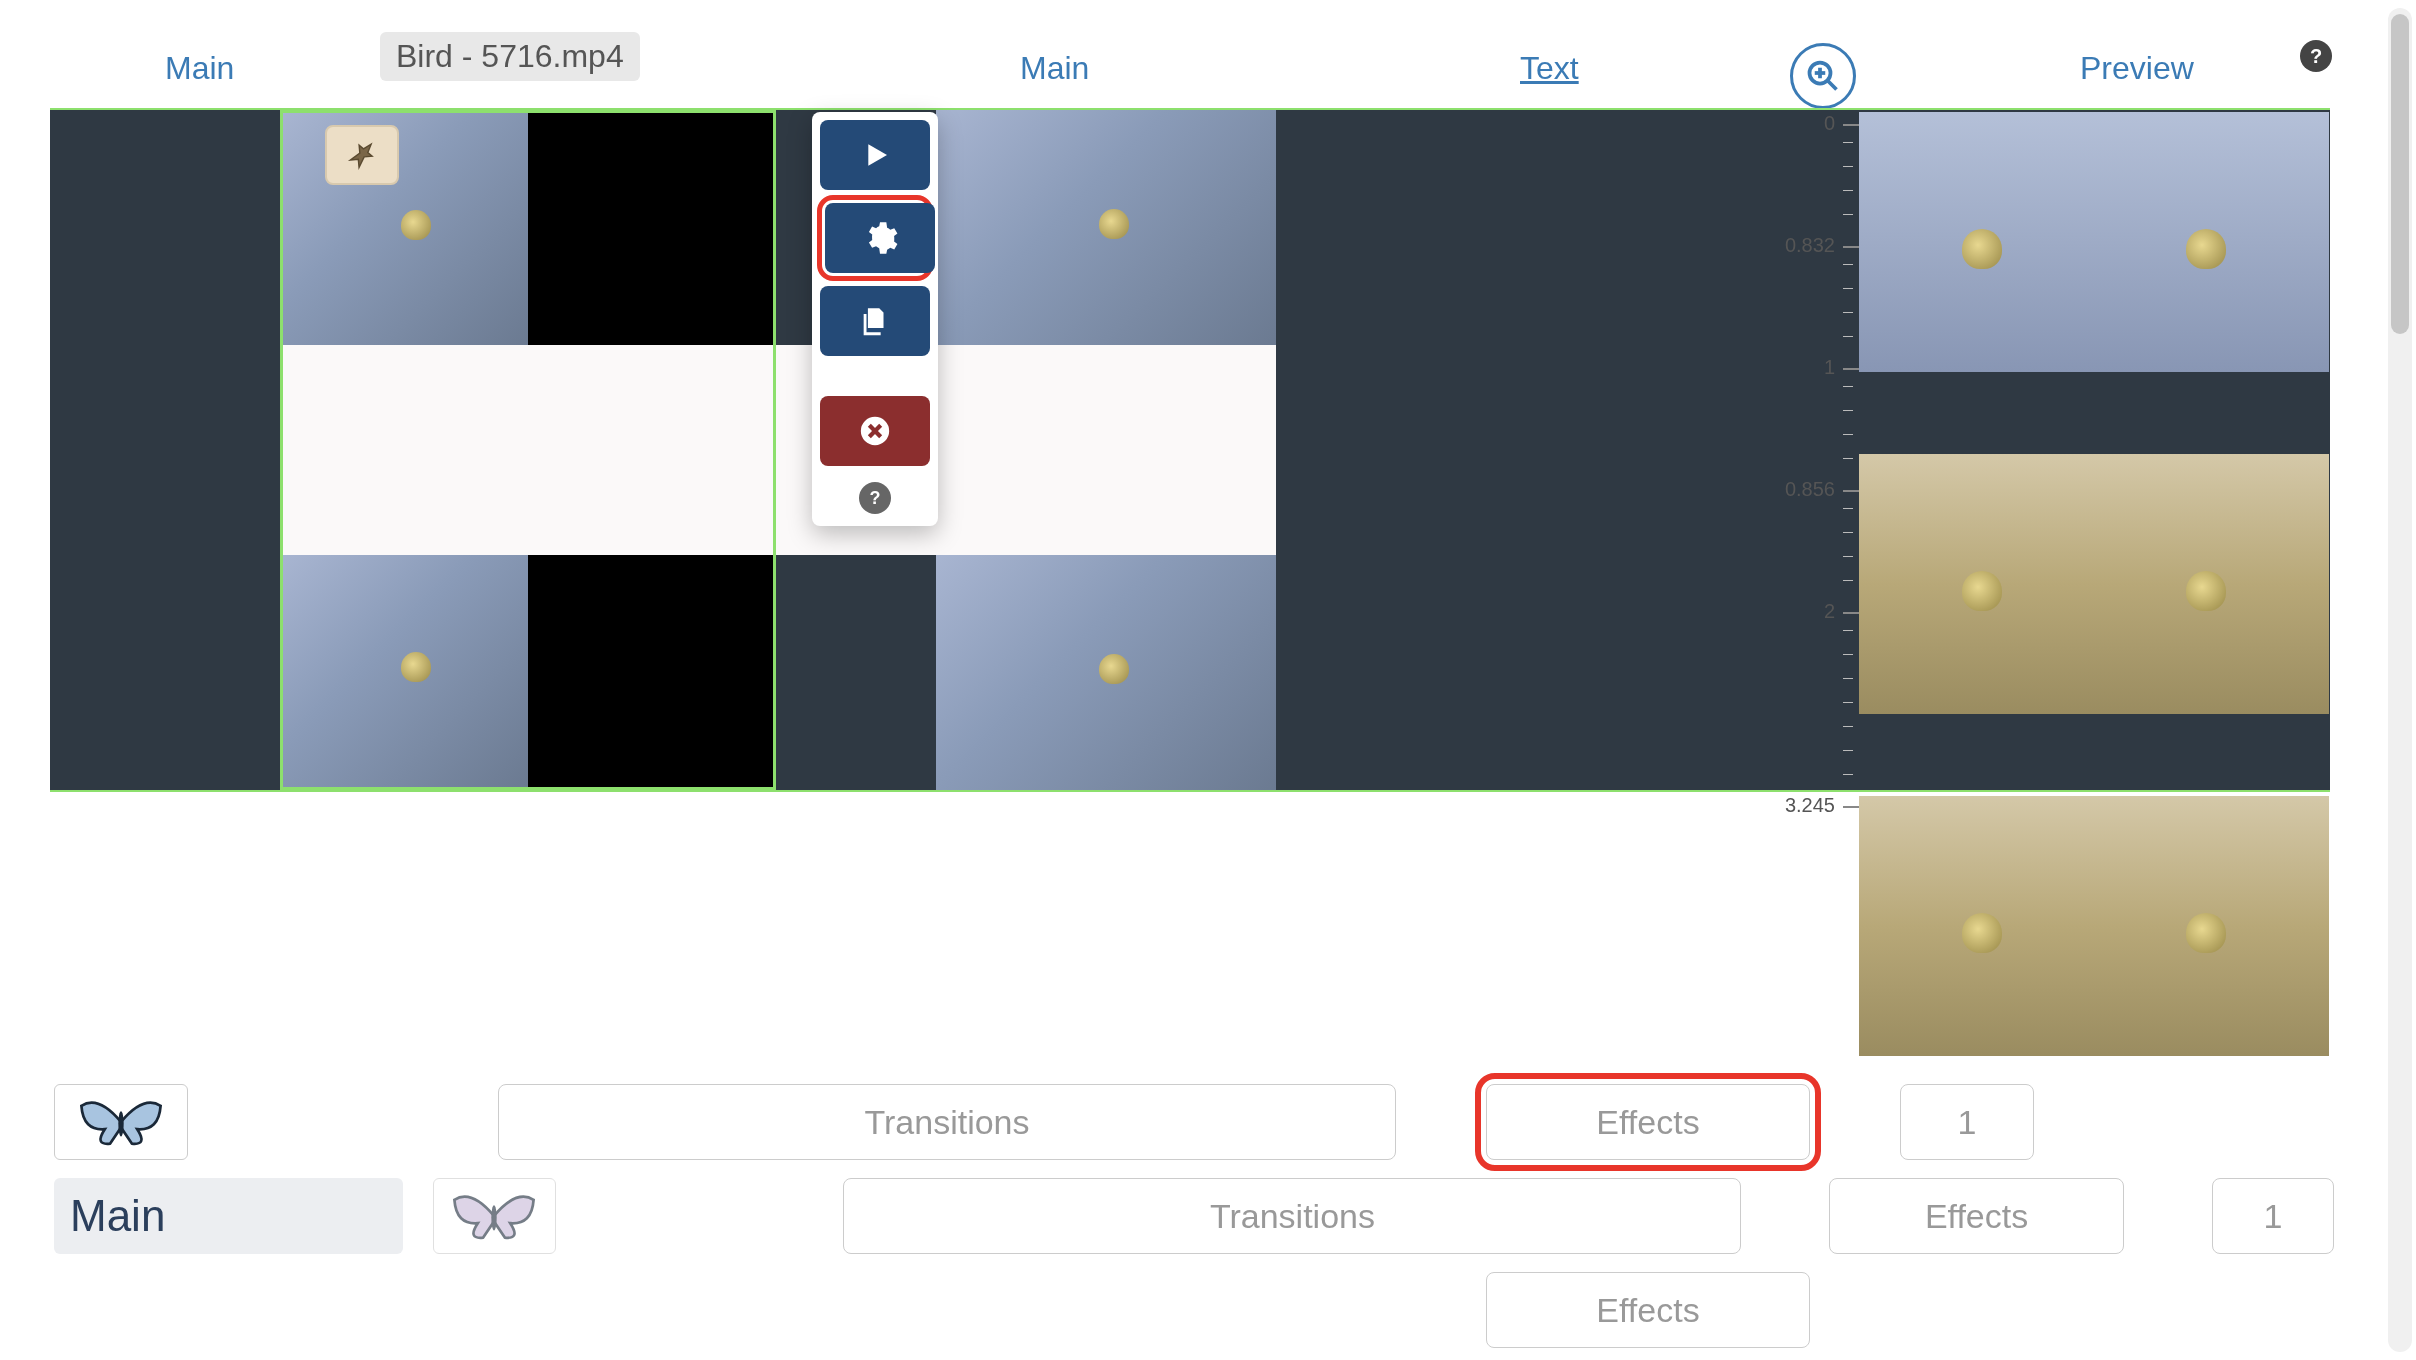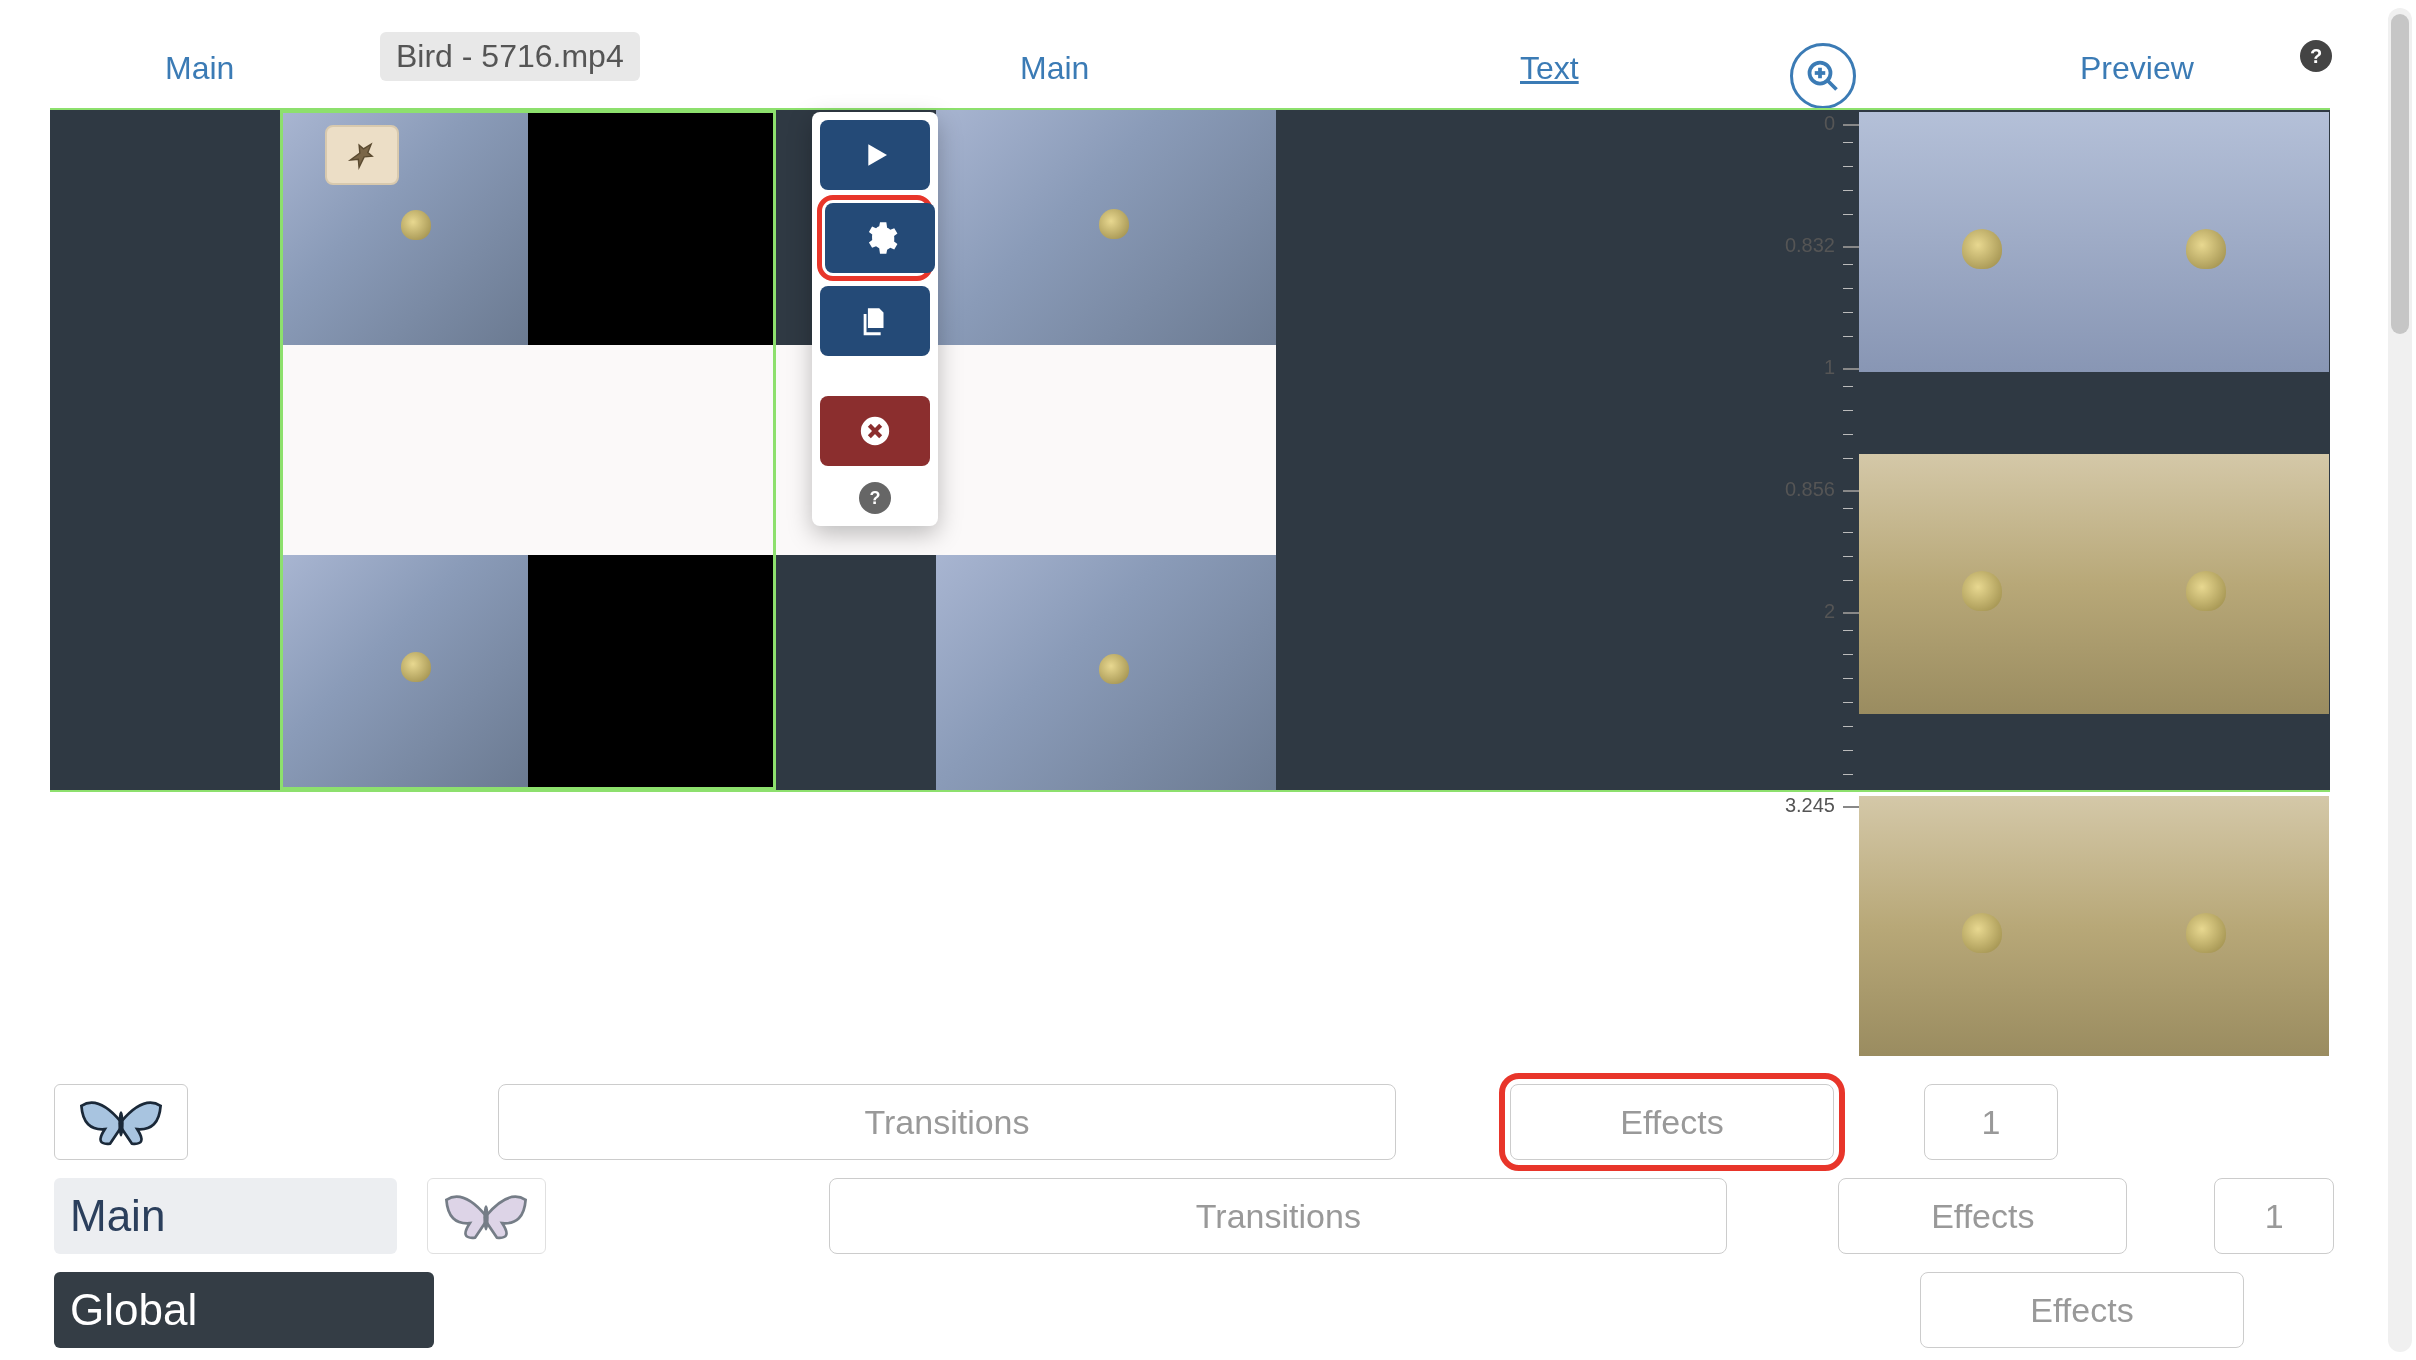--- a/index.html
+++ b/index.html
@@ -334,21 +334,20 @@
       height: 76px;
       border: 1px solid #ccc;
       border-radius: 8px;
       display: flex;
       align-items: center;
       justify-content: center;
       font-size: 34px;
       color: #999;
       cursor: pointer;
       background:#fff;
-      margin-left:24px;
     }
     .count-box {
       width: 134px;
       height: 76px;
       border: 1px solid #ccc;
       border-radius: 8px;
       display: flex;
       align-items: center;
       justify-content: center;
       font-size: 34px;
@@ -545,21 +544,20 @@
       </svg>
     </div>
     <div class="spacer-col"></div>
     <div class="transitions-btn">Transitions</div>
     <div style="width:30px"></div>
     <div class="effects-btn">Effects</div>
     <div style="width:30px"></div>
     <div class="count-box">1</div>
   </div>
   <div class="brow">
-    <div class="brow-label lbl-dark">Global</div>
     <div style="width:134px"></div>
     <div class="spacer-col"></div>
     <div style="flex:0 0 898px"></div>
     <div style="width:30px"></div>
     <div class="effects-btn">Effects</div>
   </div>
 </div>
 
 <div class="scrollbar">
   <div class="thumb"></div>

